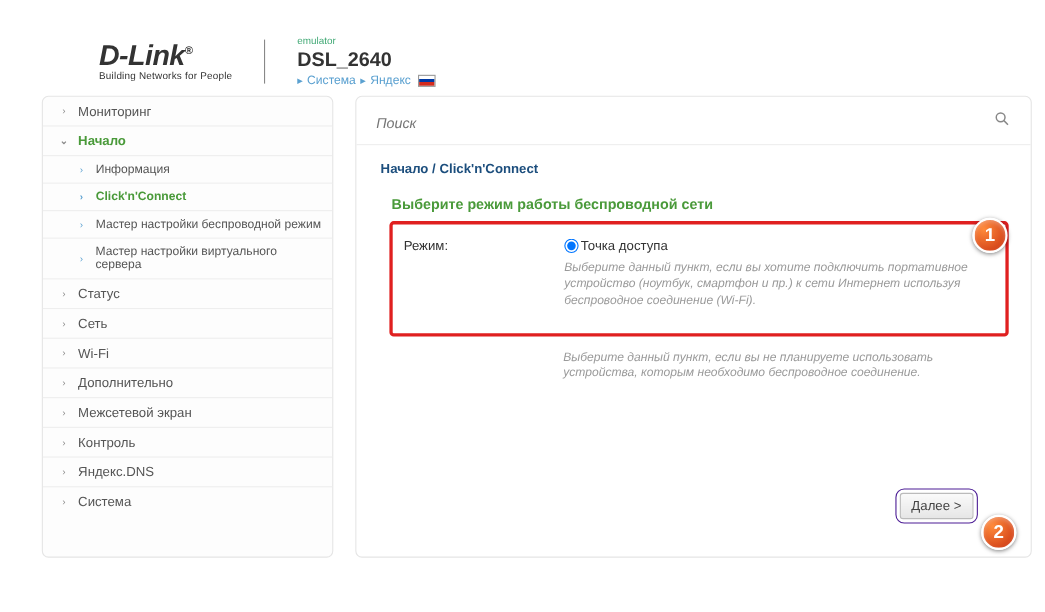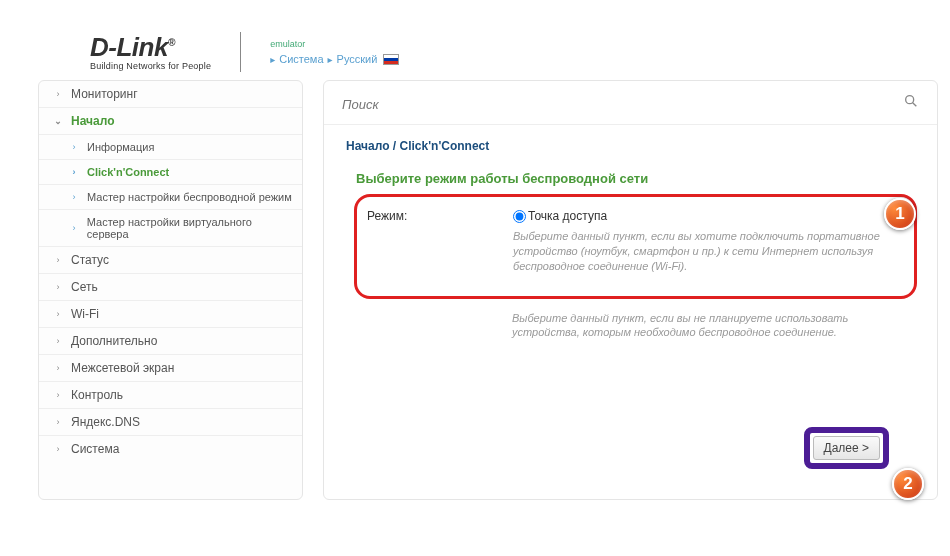--- a/index.html
+++ b/index.html
@@ -51,21 +51,21 @@
 .chev-sub { font-size: 9px; color: #5aa0d0; display:inline-block; width:10px; text-align:center;}
 .main { flex: 1; border: 1px solid #e5e5e5; border-radius: 6px; margin-left: 20px; padding: 0; position: relative; background:#fff; min-height:420px;}
 .search-area { padding: 12px 18px; border-bottom: 1px solid #eee; display:flex; align-items:flex-end;}
 .search-input { flex:1; border: none; font-size: 13px; color: #999; font-style: italic; outline:none; background:transparent;}
 .search-ico svg { width:16px; height:16px; }
 .bc { padding: 14px 22px 4px; font-size: 12px; color: #1c4e7d; font-weight: bold; }
 .bc .current { color: #1c4e7d; }
 .section-title { color: #4a9a3a; font-weight: bold; padding: 14px 32px 8px; font-size: 13px;}
 .highlight-box {
   border: 3px solid #e02020;
-  border-radius: 16px;
+  border-radius: 4px;
   margin: 0 20px 0 30px;
   padding: 10px 12px 16px 6px;
   position: relative;
 }
 .opt-row { display:flex; align-items:flex-start; padding: 2px 0;}
 .opt-label { width: 150px; padding-left: 4px; font-size: 12px; color:#333;}
 .opt-right { flex:1; }
 .radio-line { display:flex; align-items:center; gap:2px; font-size:12px; color:#333;}
 .opt-desc { color:#9a9a9a; font-style: italic; font-size: 11px; margin: 6px 0 4px 0; line-height: 1.35;}
 .sec-plain { padding: 6px 32px 0 188px; }
@@ -73,21 +73,21 @@
   position:absolute; width:32px; height:32px; border-radius:50%;
   background: radial-gradient(circle at 30% 30%, #ff8a3a, #c83010);
   color:#fff; font-weight:bold; font-size:17px;
   display:flex; align-items:center; justify-content:center;
   border:2px solid #fff; box-shadow: 0 1px 4px rgba(0,0,0,.5), inset 0 2px 4px rgba(255,255,255,.3);
 }
 .badge1 { top: 193px; right: 18px; }
 .badge2 { bottom: 14px; right: 18px; }
 .next-zone {
   position:absolute; bottom: 30px; right: 48px;
-  border: 6px solid #4c1d95; border-radius: 8px;
+  border: 1px solid #4c1d95; border-radius: 8px;
   padding: 3px 3px;
 }
 .next-btn {
   background: linear-gradient(#fafafa,#e6e6e6);
   border: 1px solid #bbb;
   padding: 4px 10px; font-size:12px; color:#444;
   border-radius:3px; cursor:pointer;
 }
 input[type=radio]{ margin:0; }
 </style>
@@ -95,25 +95,26 @@
 <body>
 
 <div class="header">
   <div class="logo-area">
     <span class="logo-text"><span>D-Link</span><span class="reg">®</span></span>
     <span class="logo-sub">Building Networks for People</span>
   </div>
   <div class="divider"></div>
   <div class="model-area">
     <span class="emulator">emulator</span>
+    <span class="model-name">DSL_2640</span>
     <span class="crumbs-row">
       <span class="arrow">▸</span>
       <span class="lnk">Система</span>
       <span class="arrow">▸</span>
-      <span class="lnk">Русский</span>
+      <span class="lnk">Яндекс</span>
       <span class="flag"></span>
     </span>
   </div>
 </div>
 
 <div class="layout">
   <div class="sidebar">
     <div class="nav-item">
         <span class="chev">›</span>
         <span>Мониторинг</span>

